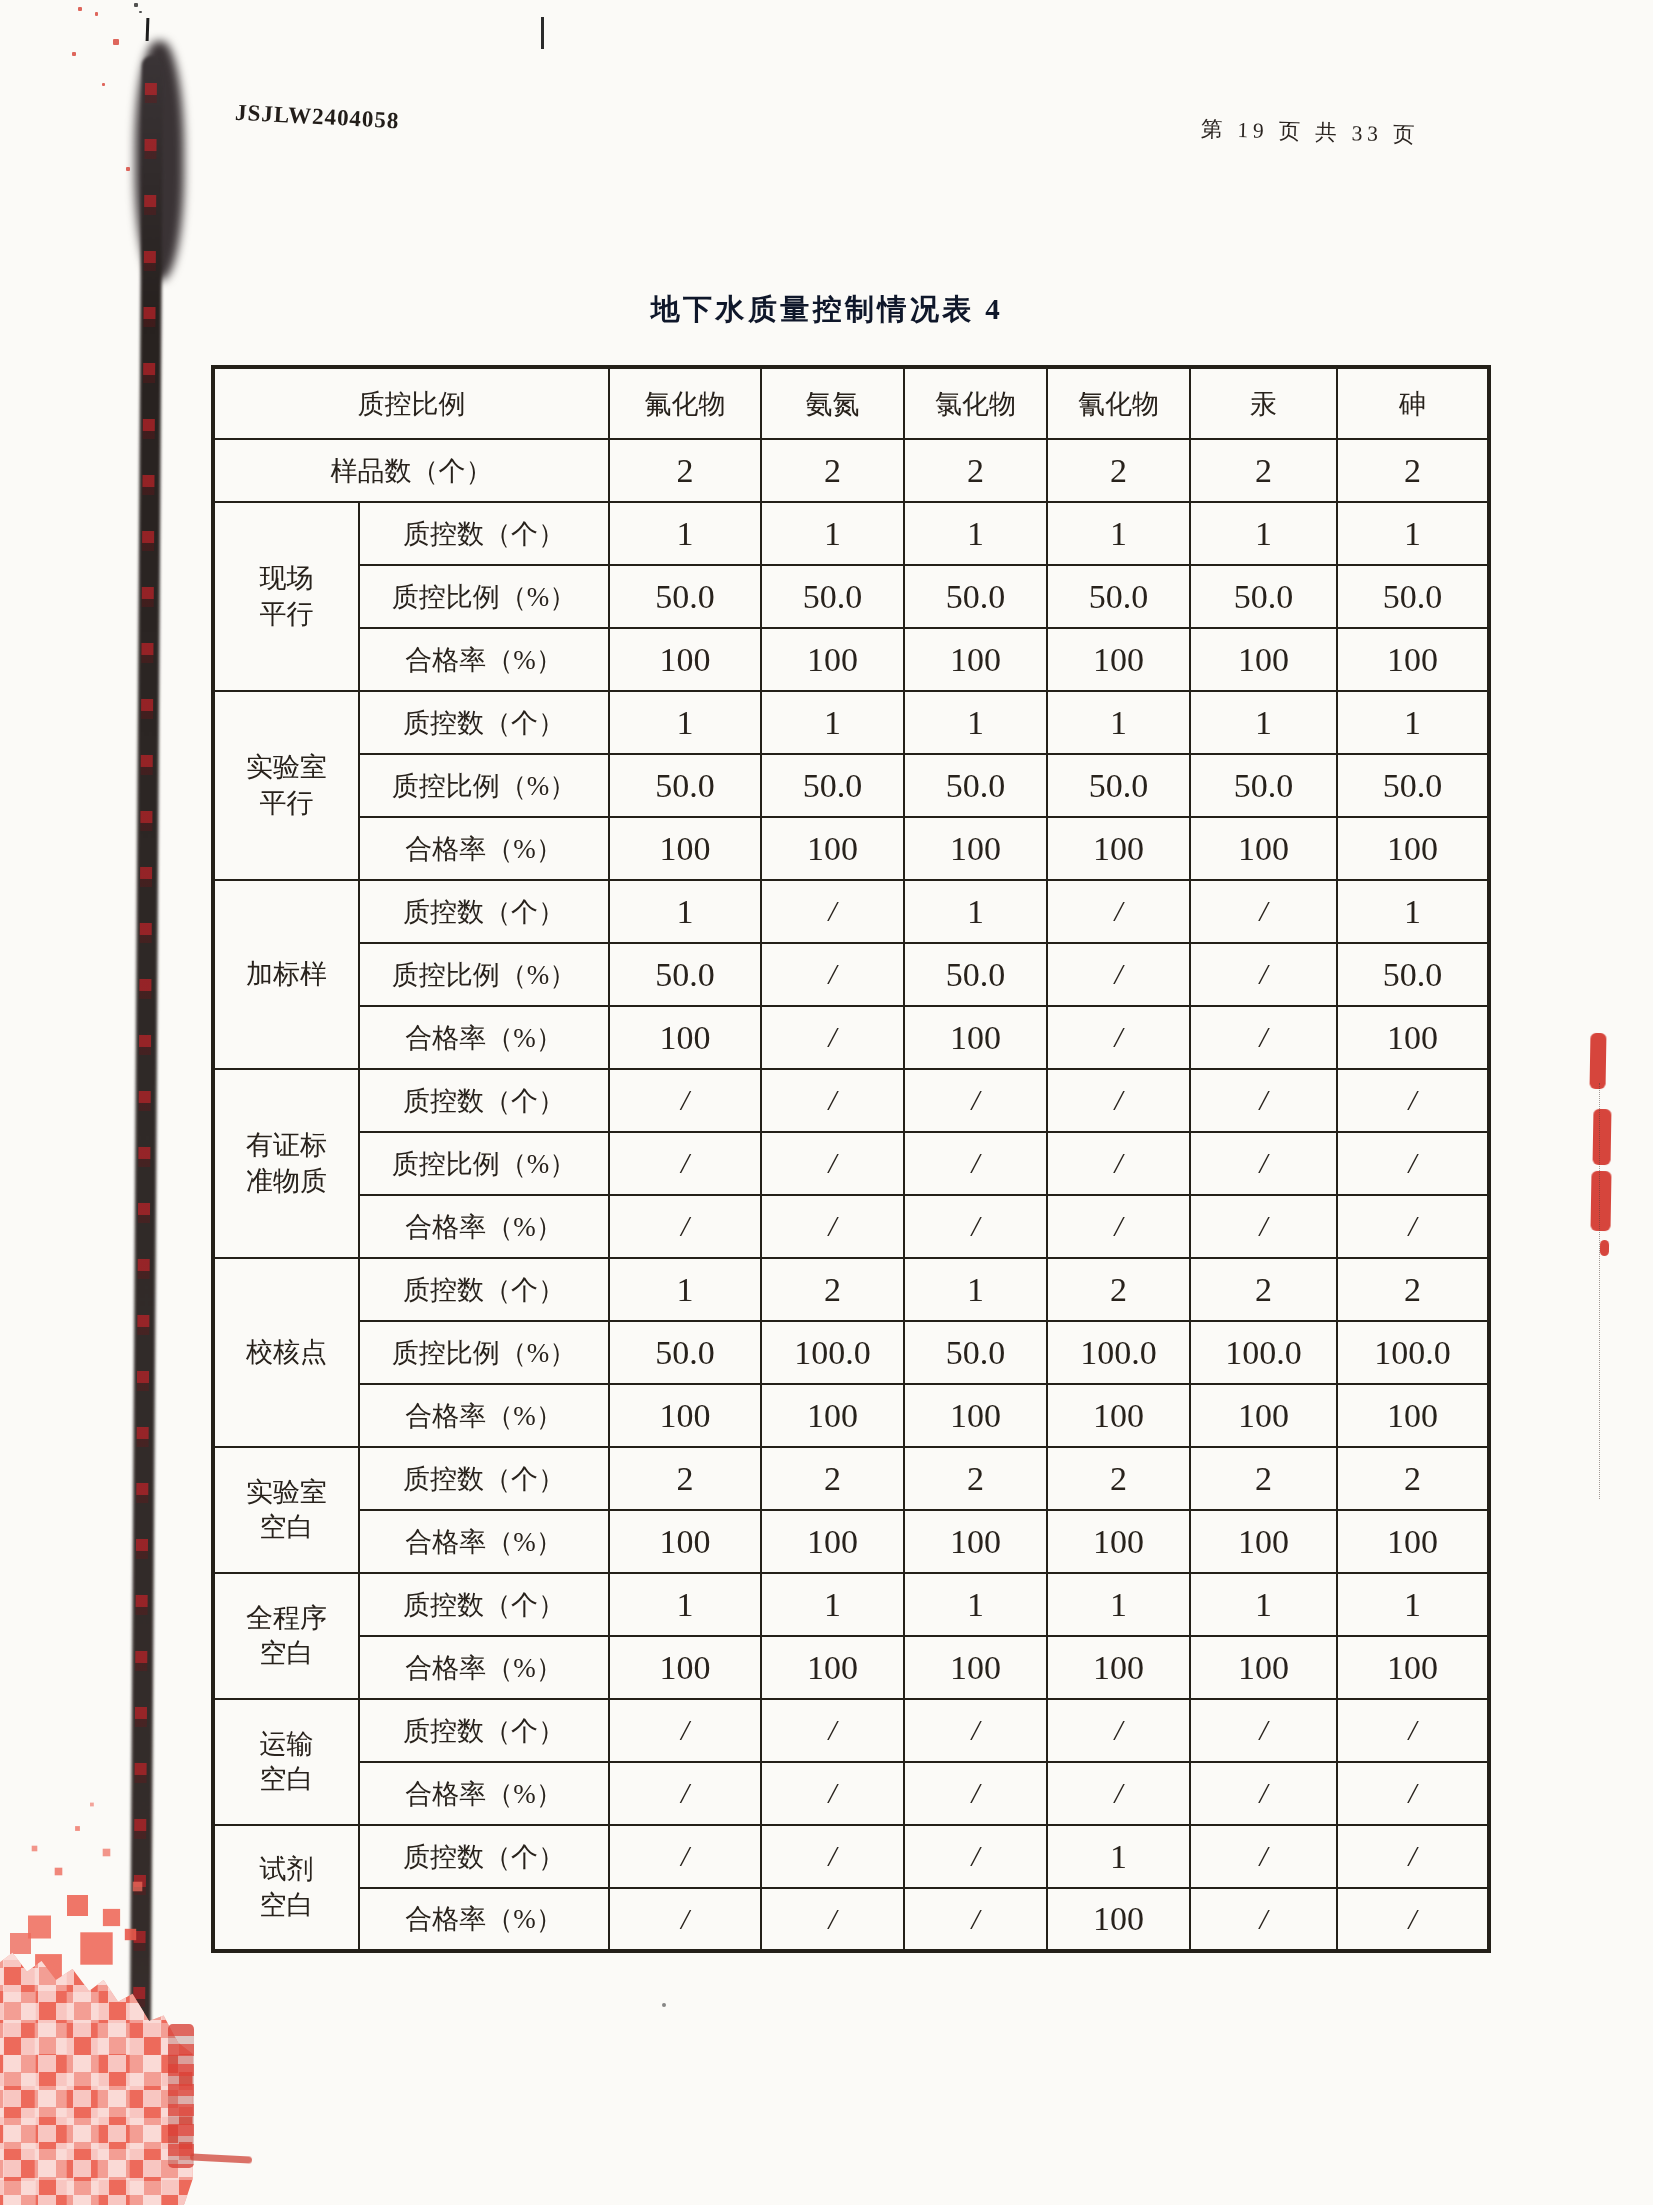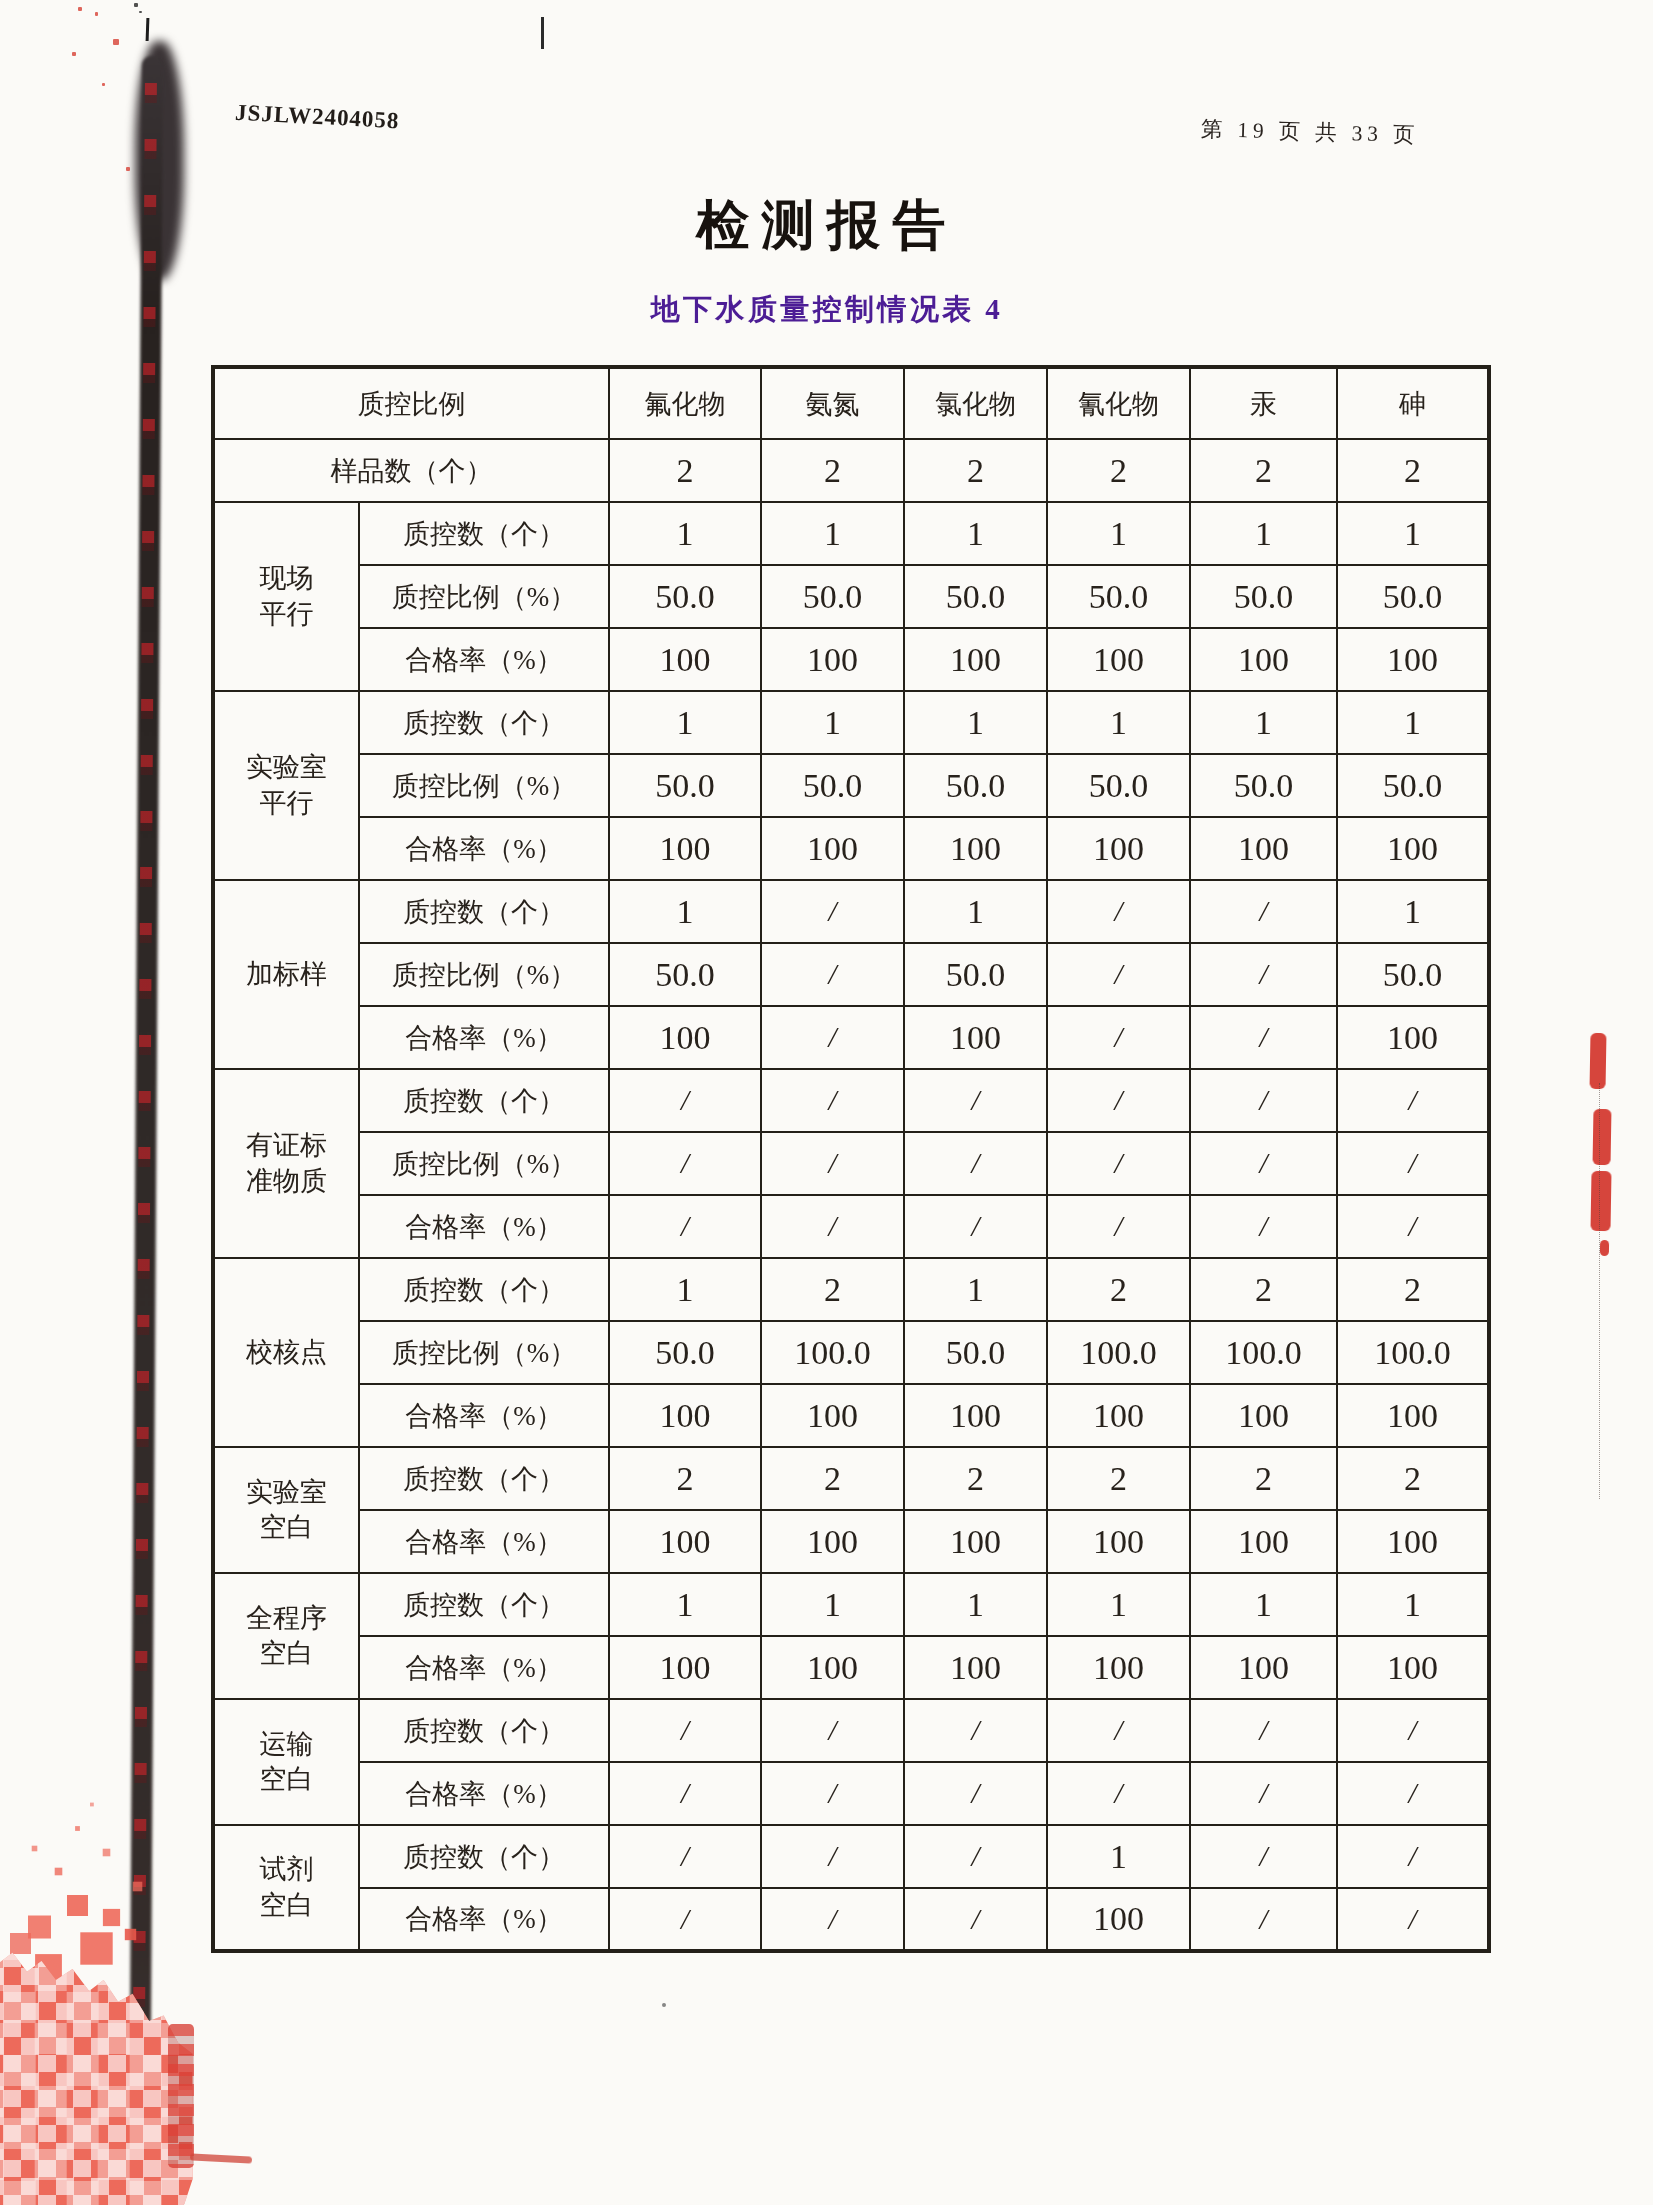--- a/index.html
+++ b/index.html
@@ -8,21 +8,21 @@
 
   
   #doc-code{position:absolute;left:235px;top:104px;font-size:23px;font-weight:700;
     letter-spacing:1px;transform:rotate(3deg);color:#221d19;}
   #page-indicator{position:absolute;left:1201px;top:117px;font-size:21.5px;letter-spacing:4.8px;
     transform:rotate(1.6deg);color:#2a2420;}
   #report-title{position:absolute;left:50%;top:190px;transform:translateX(-50%);
     font-family:"Liberation Sans","DejaVu Sans",sans-serif;font-weight:900;
     font-size:53px;letter-spacing:12.4px;color:#17120e;white-space:nowrap;}
   #table-title{position:absolute;left:50%;top:290px;transform:translateX(-50%);
-    font-weight:700;font-size:29px;letter-spacing:3.4px;color:#4c1d95;white-space:nowrap;}
+    font-weight:700;font-size:29px;letter-spacing:3.4px;color:#0f172a;white-space:nowrap;}
 
   
   #qc-table{position:absolute;left:211px;top:365px;width:1275px;
     border-collapse:collapse;table-layout:fixed;border:4.3px solid #242019;}
   #qc-table th,#qc-table td{border:2.4px solid #242019;text-align:center;vertical-align:middle;
     padding:0;font-weight:400;color:#28221c;overflow:hidden;}
   #qc-table thead tr{height:72px;}
   #qc-table tbody tr{height:63px;}
   .hdr,.lbl{font-size:27px;}
   .group{font-size:27px;white-space:pre-line;line-height:1.3;margin-top:16px;}
@@ -97,21 +97,20 @@
   <div class="red-mark" style="left:1600px;top:1240px;width:8.6px;height:16.3px"></div>
   <div class="art" id="red-dotline"></div>
 
   <div class="art" id="stain-mid"></div>
   <div class="art" id="stain-dense"></div>
   <div class="art" id="stain-overband"></div>
   <div class="art" id="stain-tail"></div>
 
   <div id="doc-code">JSJLW2404058</div>
   <div id="page-indicator">第 19 页 共 33 页</div>
-  <div id="report-title">检测报告</div>
   <div id="table-title">地下水质量控制情况表 4</div>
 
   <table id="qc-table">
     <colgroup>
       <col style="width:146px">
         <col style="width:250px">
       <col style="width:152px">
         <col style="width:143px">
         <col style="width:143px">
       <col style="width:143px">

